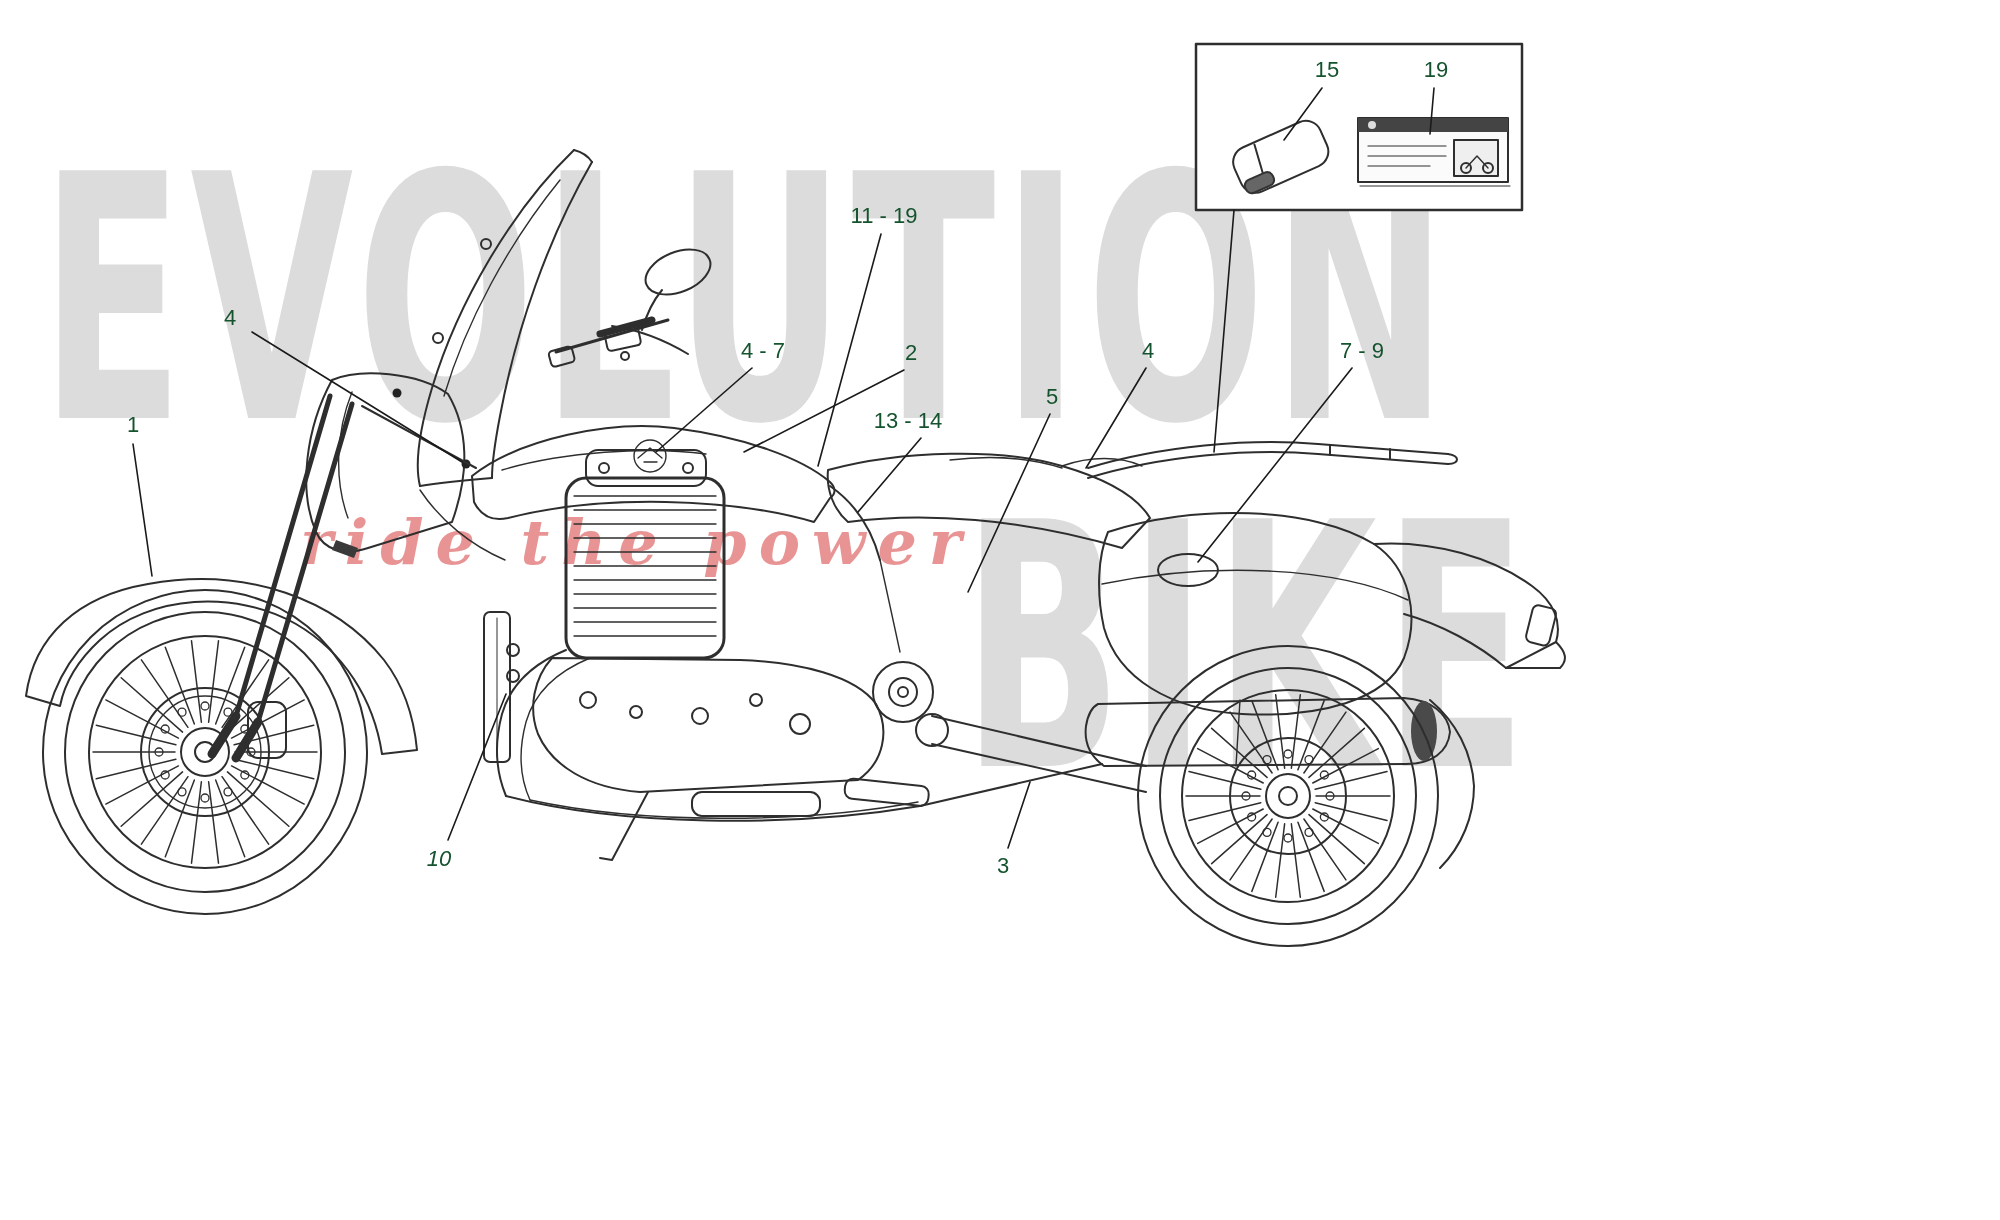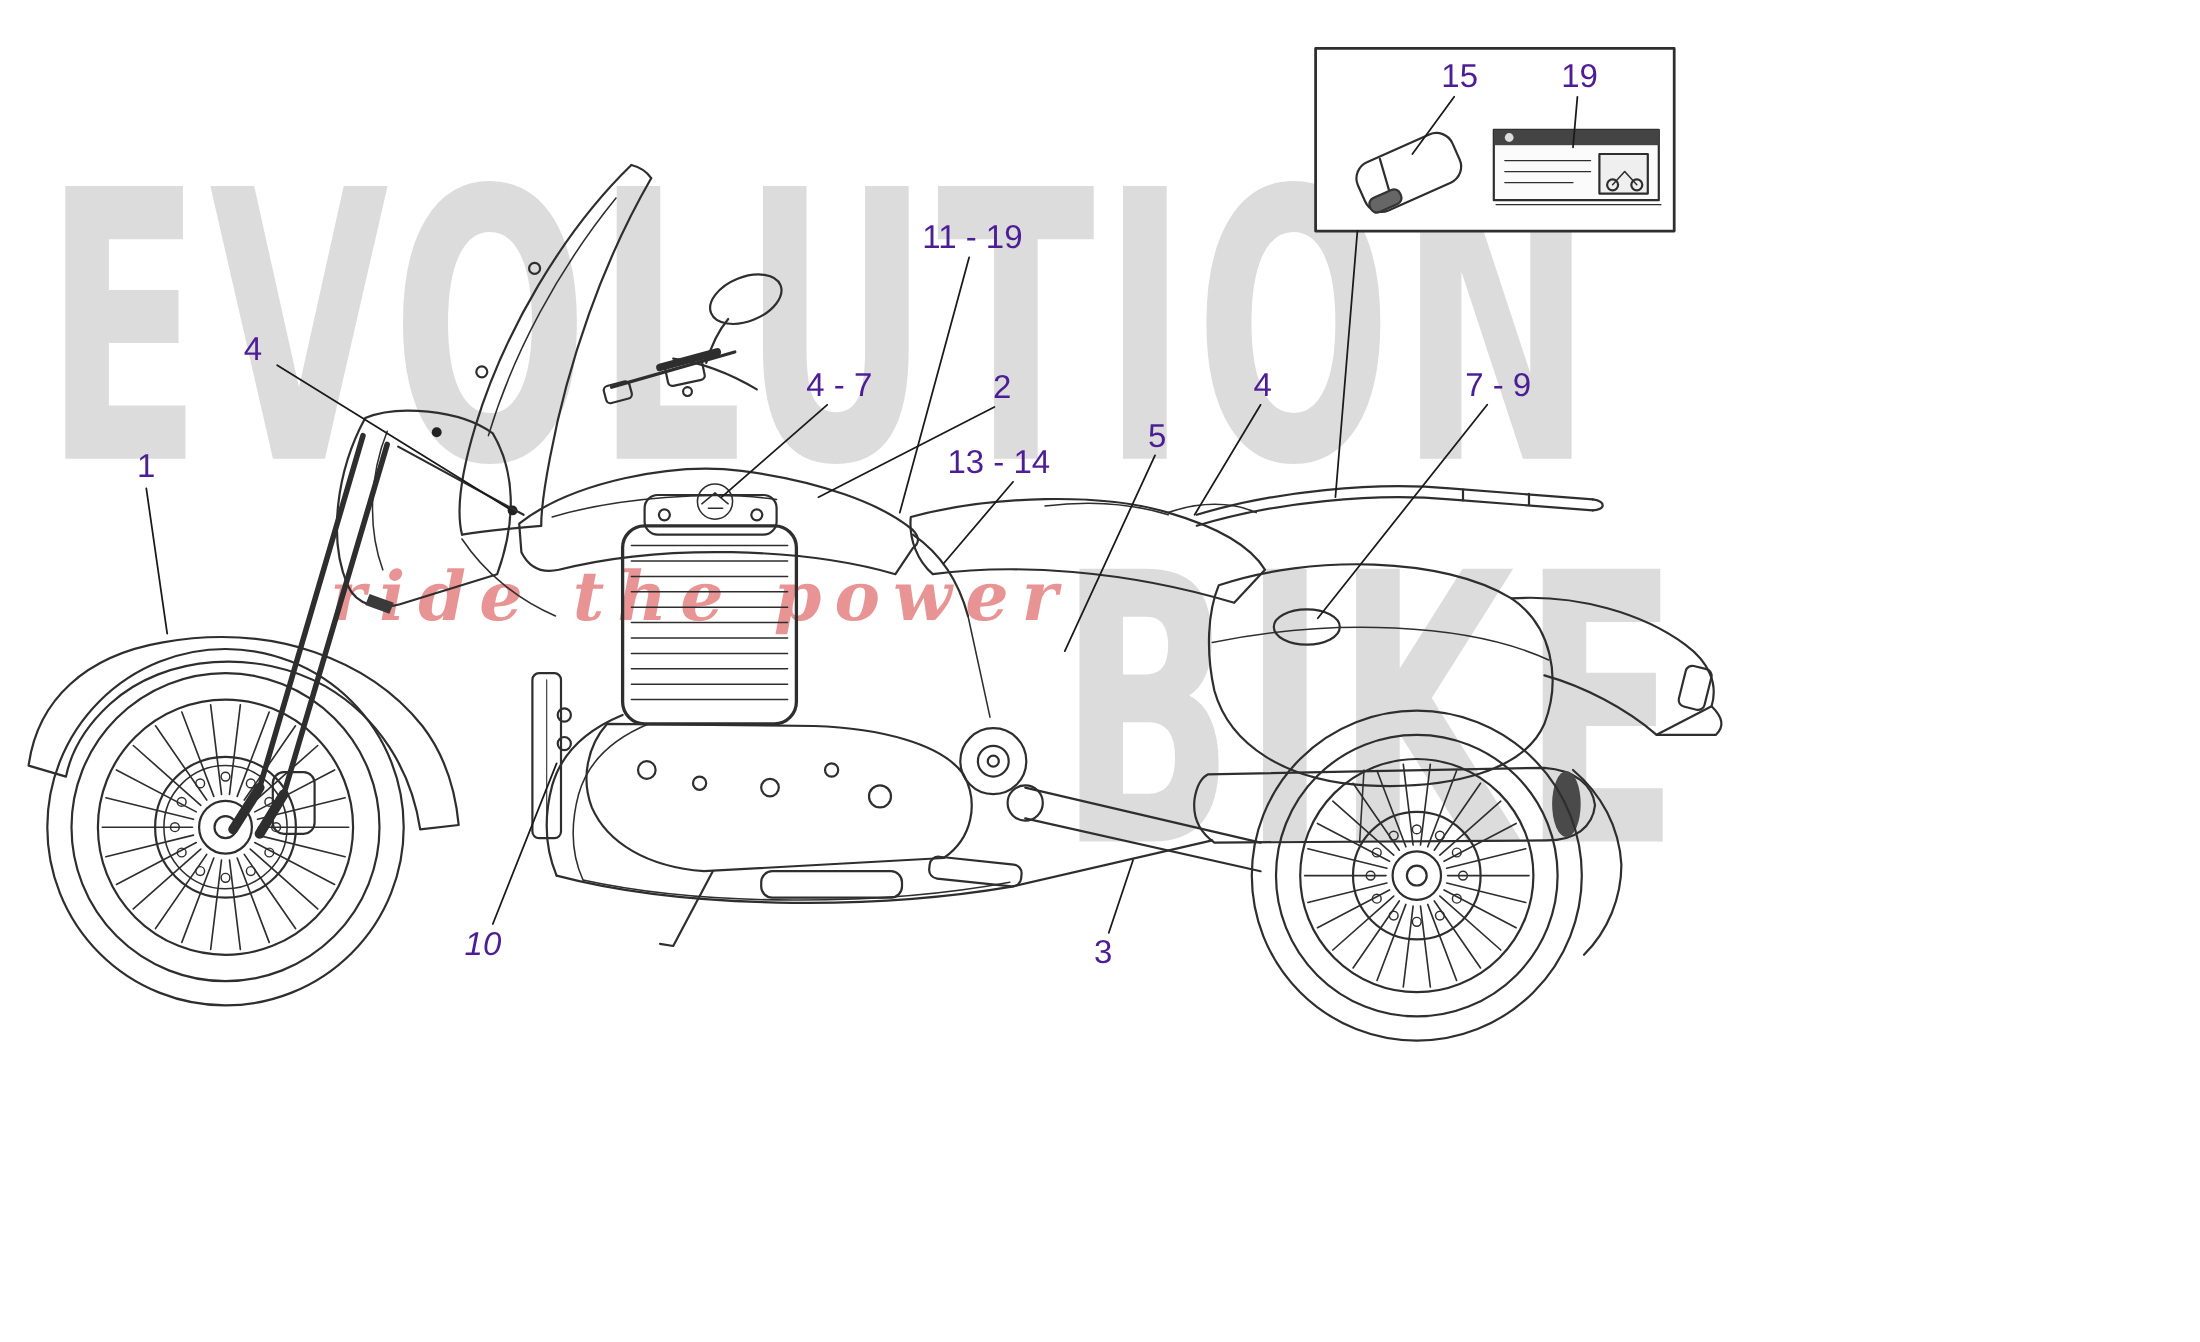--- a/index.html
+++ b/index.html
@@ -17,22 +17,22 @@
   #wm-bottom{left:962px;top:478px;}
   #wm-tagline{
     position:absolute;left:300px;top:506px;z-index:0;
     font-family:"DejaVu Serif",serif;font-style:italic;font-weight:700;
     font-size:62px;letter-spacing:12px;color:rgba(214,60,60,0.55);
     white-space:nowrap;pointer-events:none;user-select:none;
   }
   #artwork{position:absolute;left:0;top:0;z-index:1;}
   .callout{
     position:absolute;z-index:2;transform:translateX(-50%);
-    font-family:"Liberation Sans",sans-serif;font-size:30px;line-height:34px;
-    color:#4c1d95;white-space:nowrap;
+    font-family:"Liberation Sans",sans-serif;font-size:22px;line-height:34px;
+    color:#14532d;white-space:nowrap;
   }
 </style>
 </head>
 <body>
 
 <div id="canvas">
 
   <div id="wm-top" class="wm-word" style="color: rgb(220, 220, 220);">EVOLUTION</div>
   <div id="wm-bottom" class="wm-word" style="color: rgb(220, 220, 220);">BIKE</div>
   <div id="wm-tagline" style="color: rgba(214, 60, 60, 0.55);">ride the power</div>

